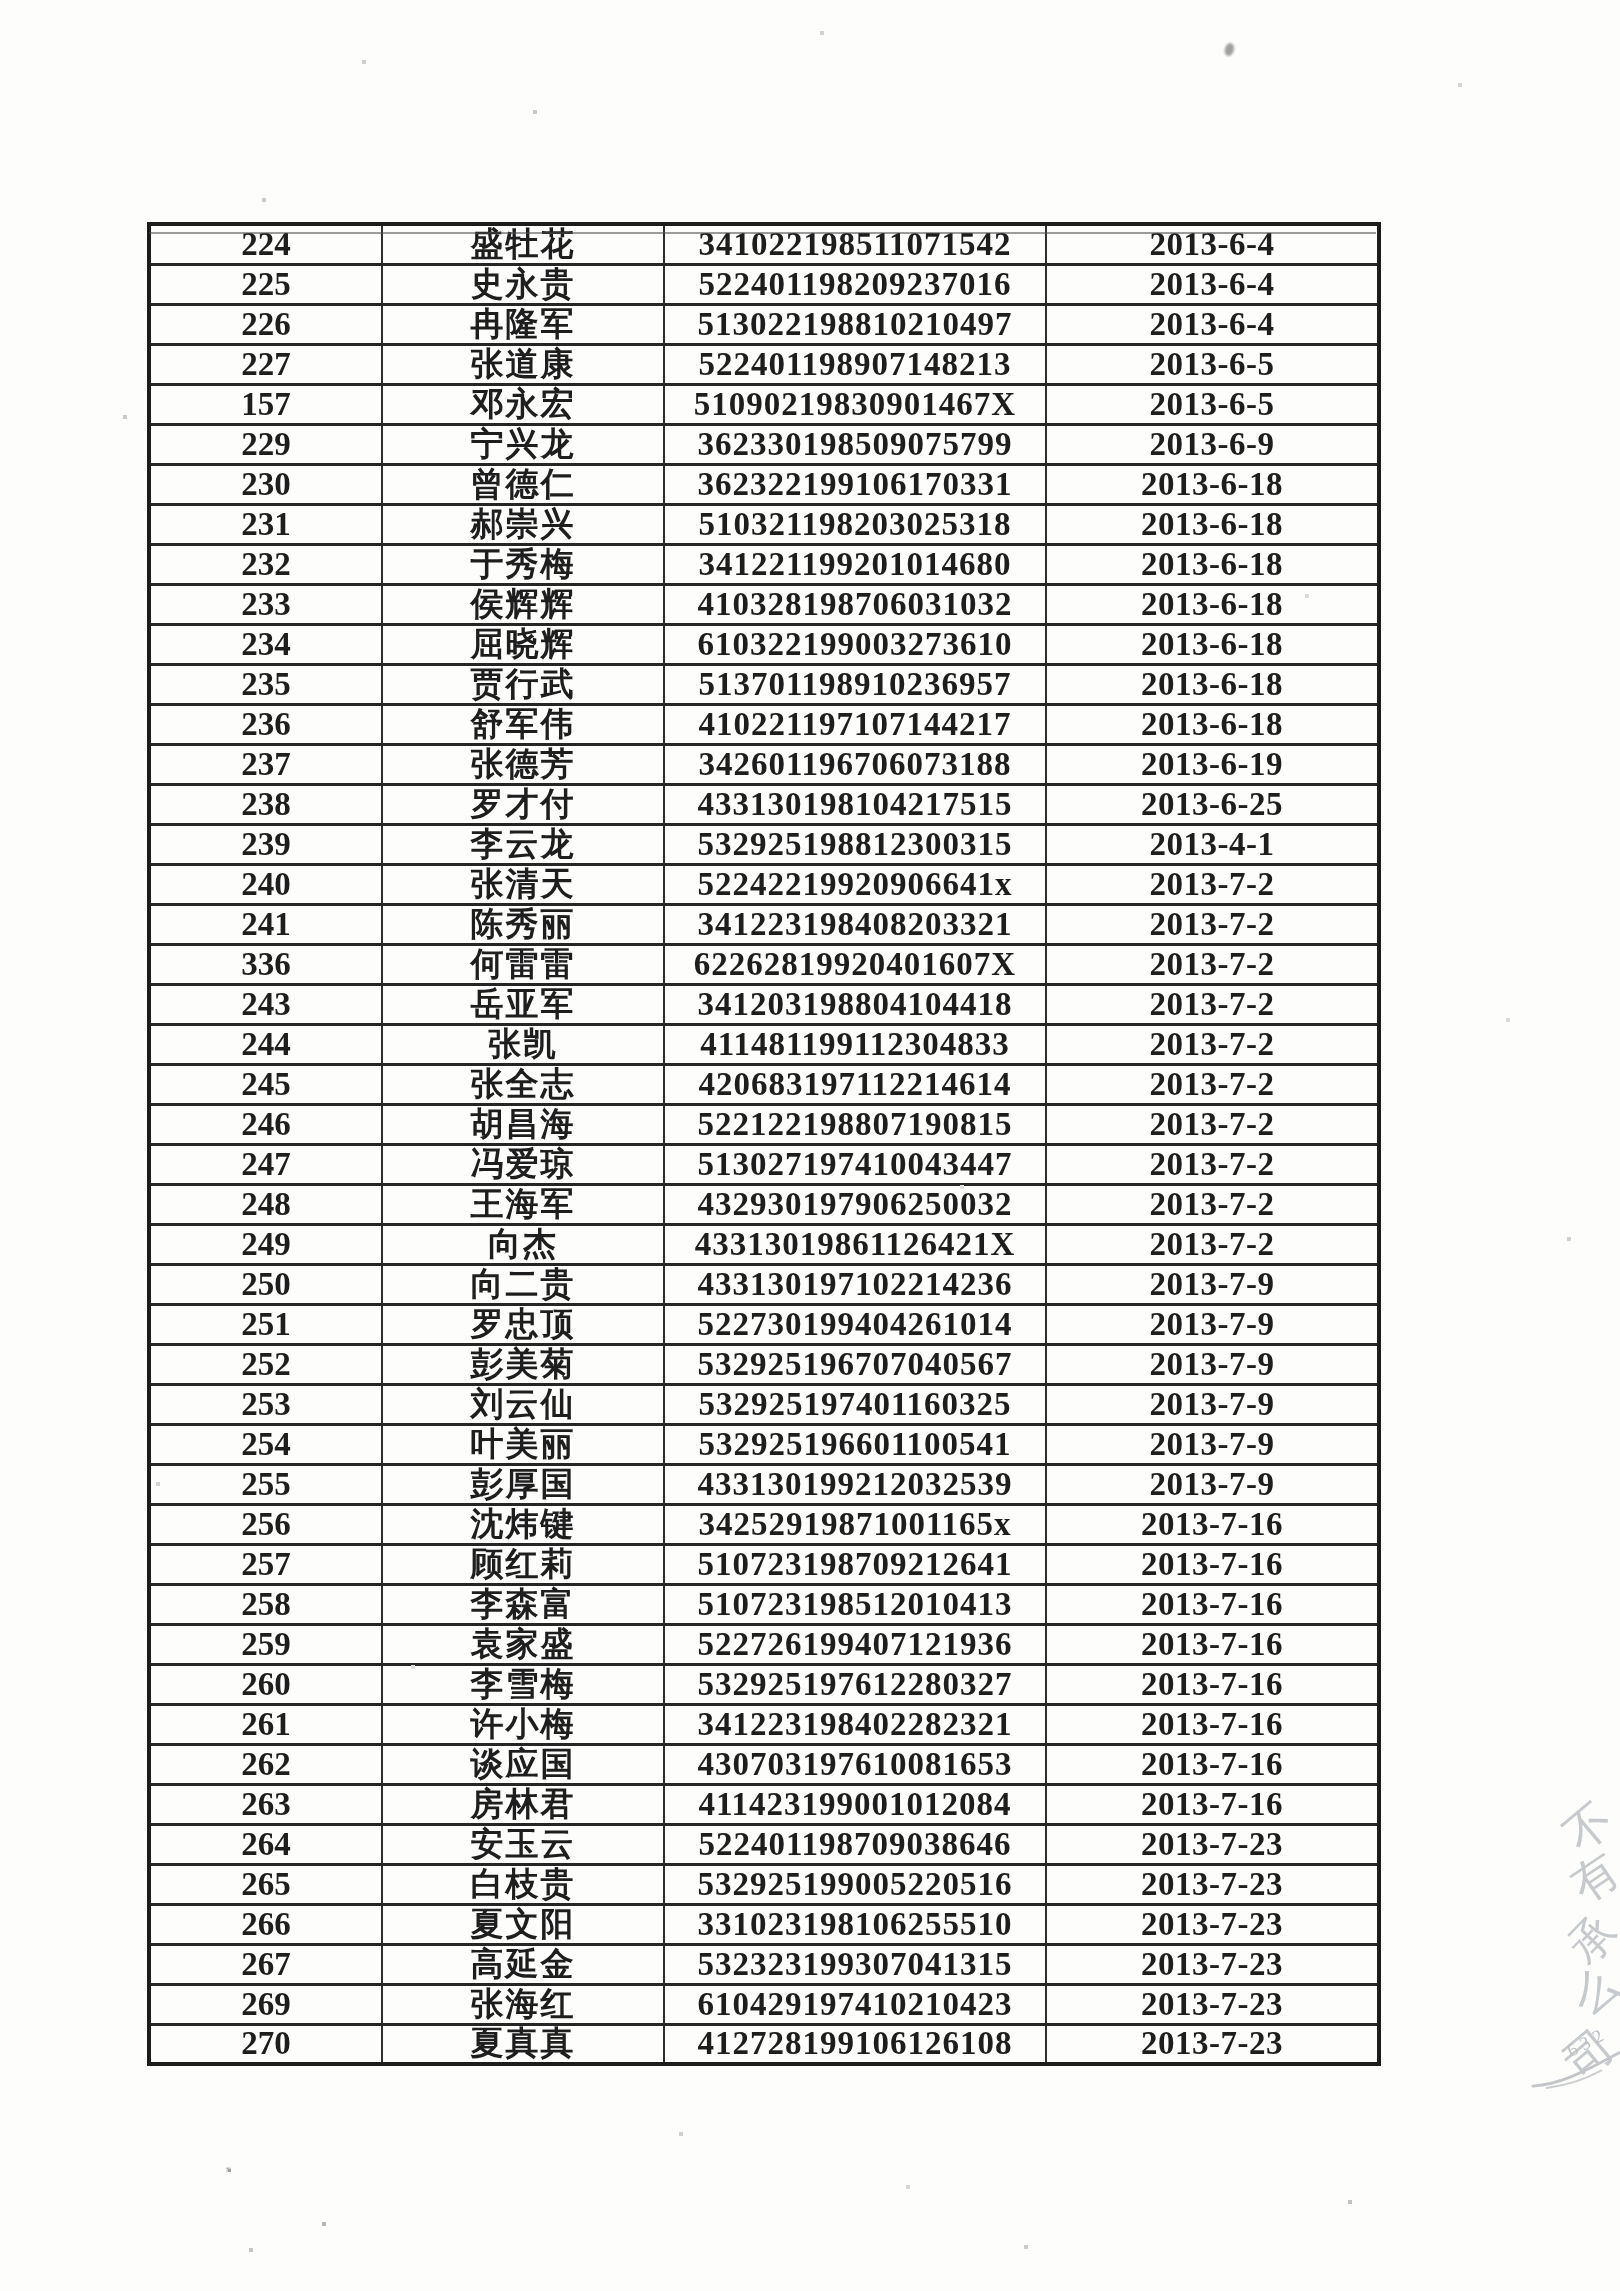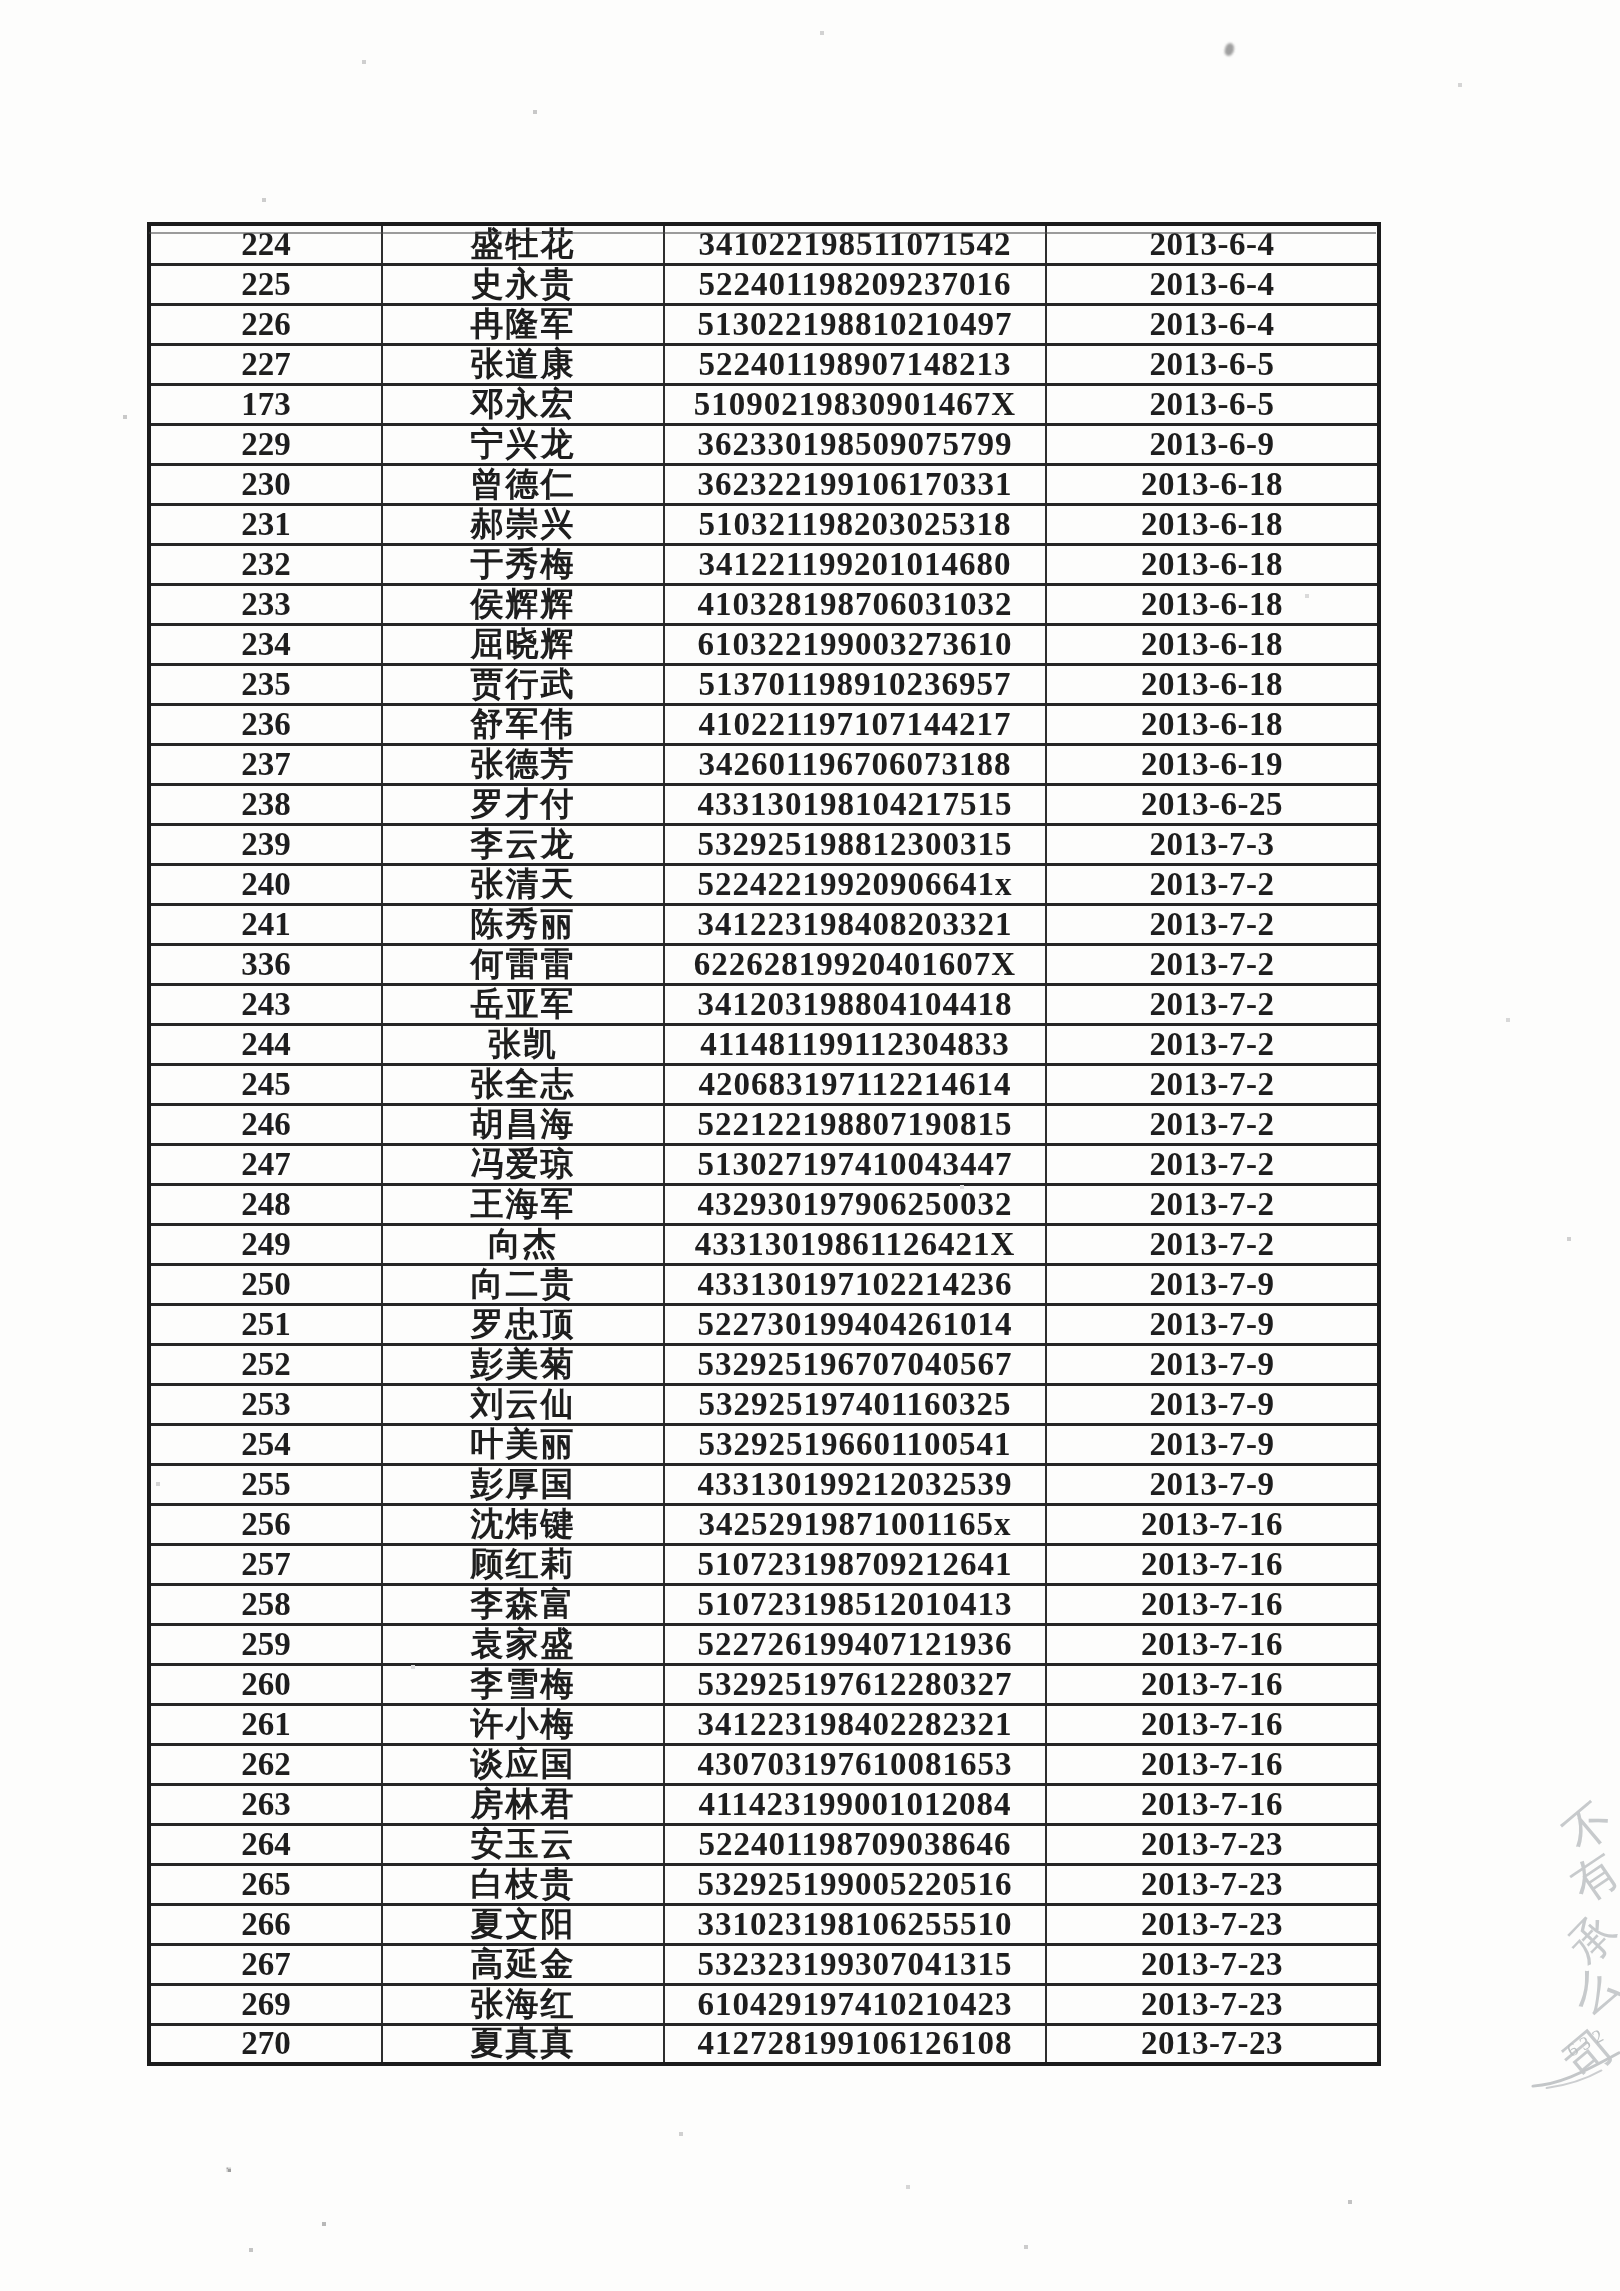--- a/index.html
+++ b/index.html
@@ -174,21 +174,21 @@
           <td class="cell cell-id">513022198810210497</td>
           <td class="cell cell-date">2013-6-4</td>
         </tr>
         <tr>
           <td class="cell cell-no">227</td>
           <td class="cell cell-name">张道康</td>
           <td class="cell cell-id">522401198907148213</td>
           <td class="cell cell-date">2013-6-5</td>
         </tr>
         <tr>
-          <td class="cell cell-no">173</td>
+          <td class="cell cell-no">157</td>
           <td class="cell cell-name">邓永宏</td>
           <td class="cell cell-id">51090219830901467X</td>
           <td class="cell cell-date">2013-6-5</td>
         </tr>
         <tr>
           <td class="cell cell-no">229</td>
           <td class="cell cell-name">宁兴龙</td>
           <td class="cell cell-id">362330198509075799</td>
           <td class="cell cell-date">2013-6-9</td>
         </tr>
@@ -243,21 +243,21 @@
         <tr>
           <td class="cell cell-no">238</td>
           <td class="cell cell-name">罗才付</td>
           <td class="cell cell-id">433130198104217515</td>
           <td class="cell cell-date">2013-6-25</td>
         </tr>
         <tr>
           <td class="cell cell-no">239</td>
           <td class="cell cell-name">李云龙</td>
           <td class="cell cell-id">532925198812300315</td>
-          <td class="cell cell-date">2013-7-3</td>
+          <td class="cell cell-date">2013-4-1</td>
         </tr>
         <tr>
           <td class="cell cell-no">240</td>
           <td class="cell cell-name">张清天</td>
           <td class="cell cell-id">52242219920906641x</td>
           <td class="cell cell-date">2013-7-2</td>
         </tr>
         <tr>
           <td class="cell cell-no">241</td>
           <td class="cell cell-name">陈秀丽</td>

